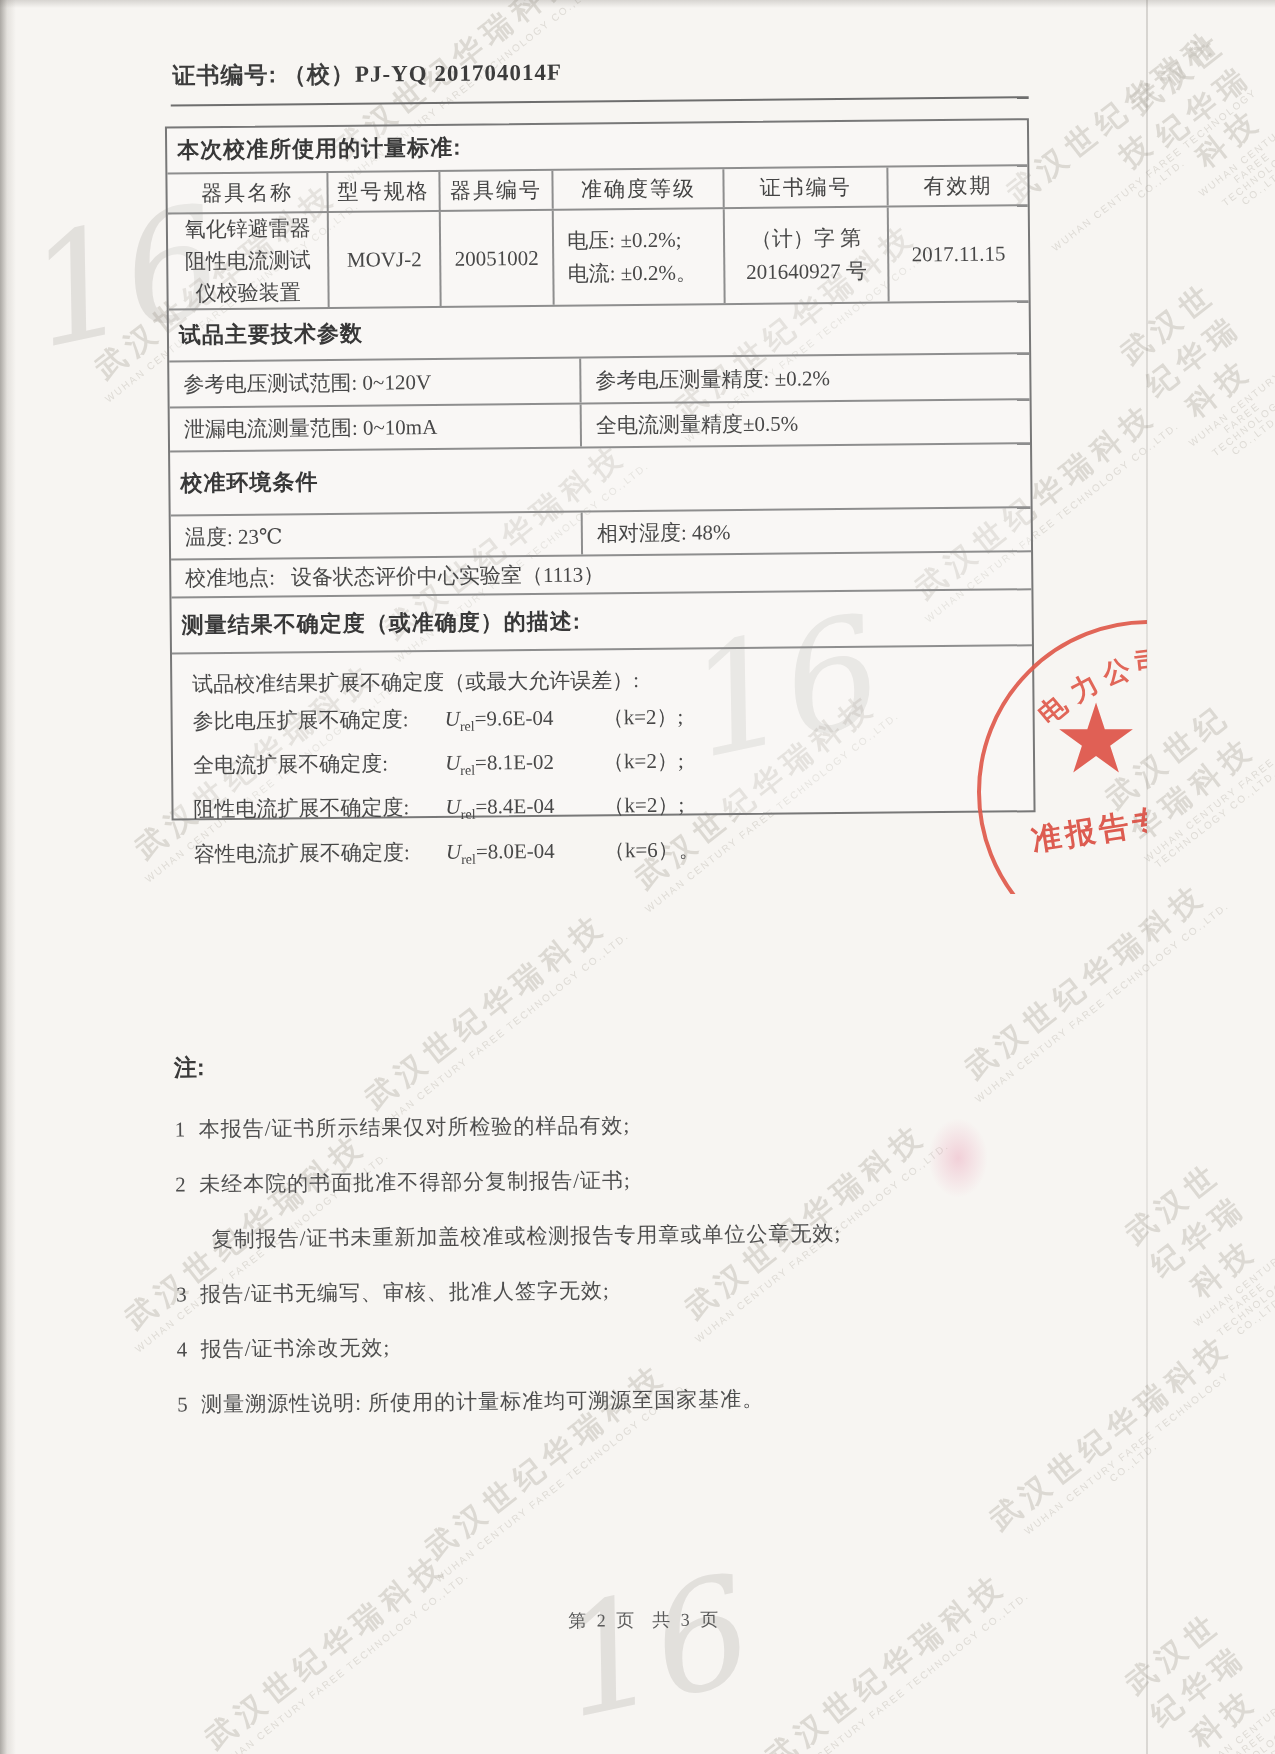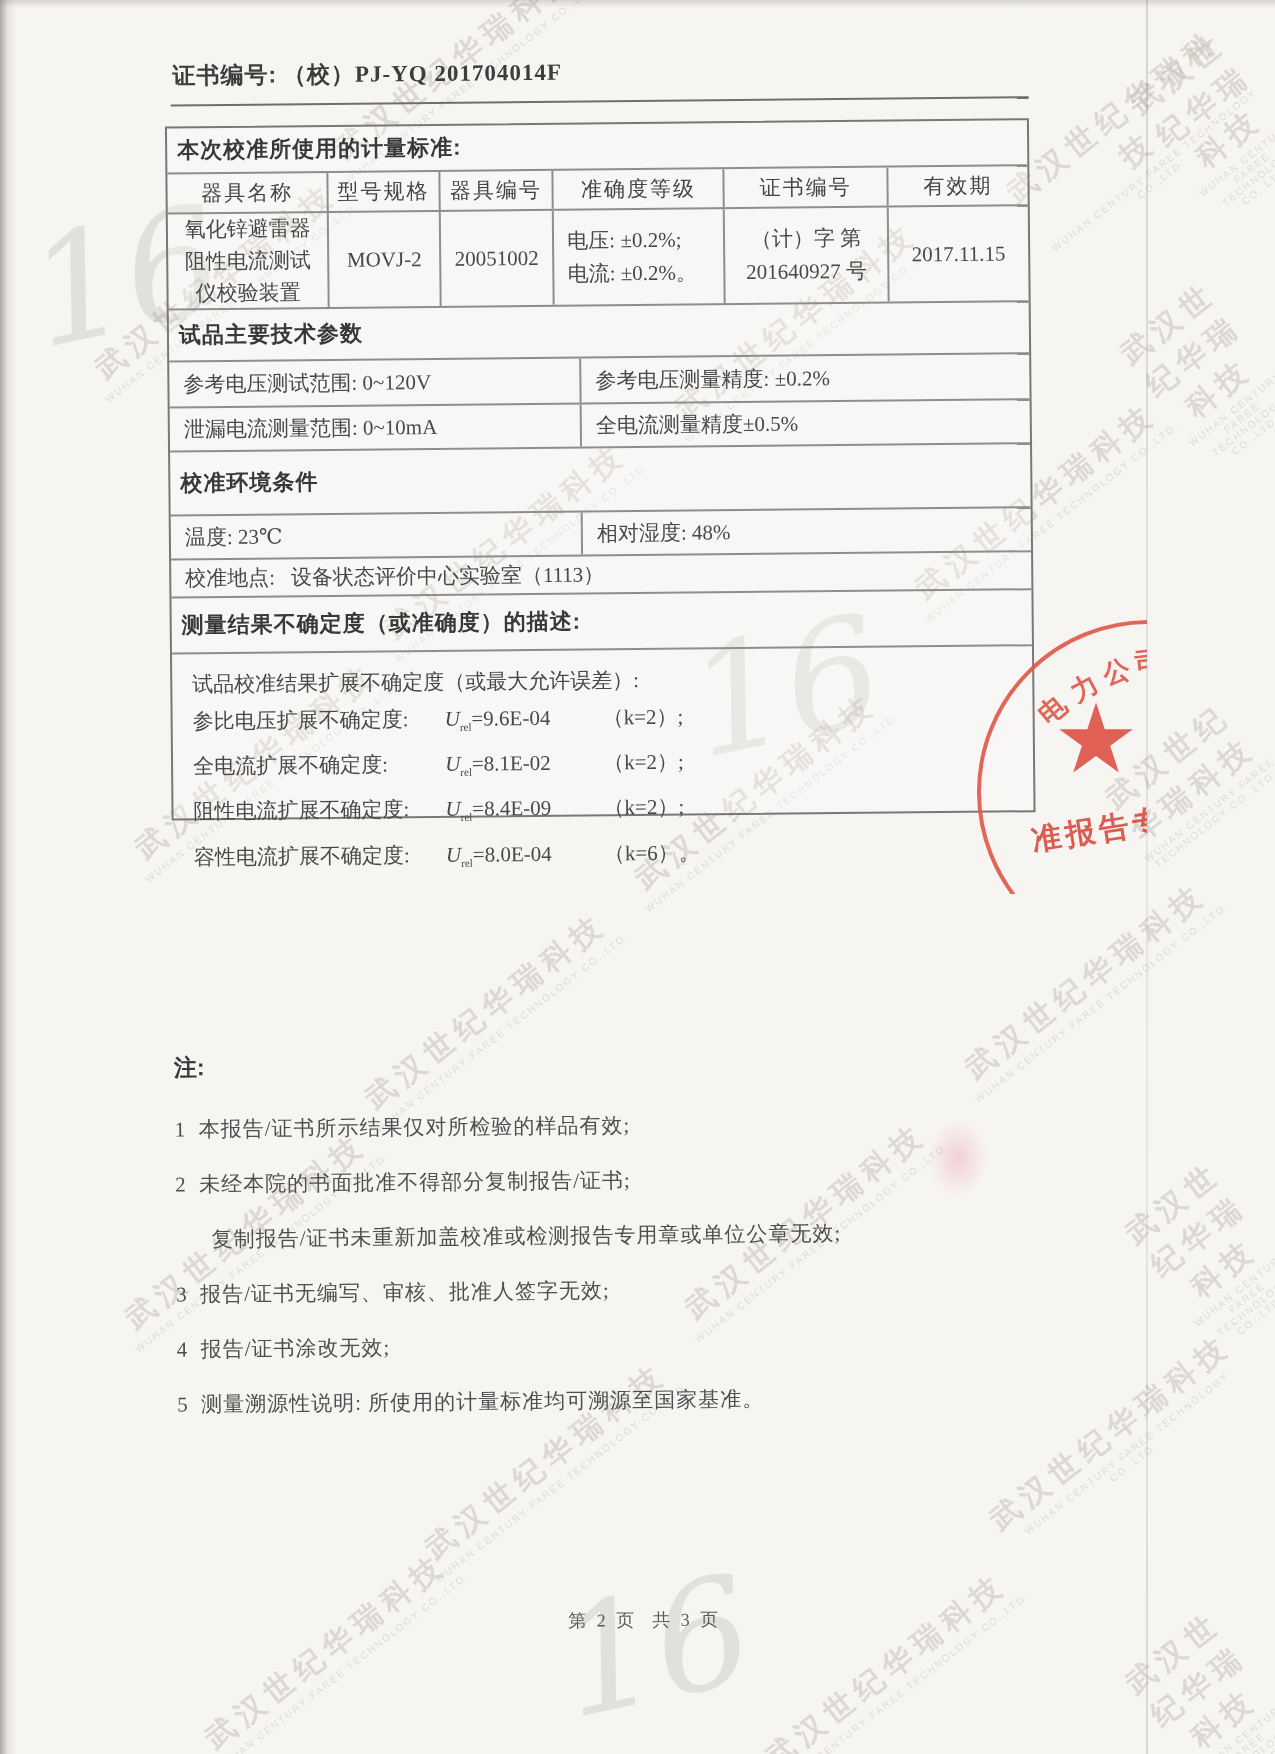--- a/index.html
+++ b/index.html
@@ -62,21 +62,21 @@
   .name-cell{padding:0 12px;text-align:center;line-height:32px;}
   .acc-cell{align-items:flex-start;padding-left:13px;line-height:33px;}
   .cert-cell{line-height:33px;}
   .loc-cell{justify-content:center;padding-left:14px;white-space:pre-wrap;}
   
   .unc-body{justify-content:flex-start;padding:12px 0 0 20px;}
   .u-line{font-size:21px;line-height:37px;color:#484848;display:flex;align-items:baseline;white-space:pre-wrap;}
   .u-label{display:inline-block;min-width:252px;}
   .u-val{display:inline-block;min-width:158px;}
   .u-val i{font-family:"Liberation Serif","DejaVu Serif",serif;}
-  .u-val sub{font-size:11px;text-align:right;}
+  .u-val sub{font-size:14px;text-align:right;}
   .u-k{display:inline-block;}
   
   .notes{position:absolute;left:172px;top:1042px;width:900px;}
   .notes-title{font-family:"Liberation Sans","DejaVu Sans",sans-serif;font-weight:bold;
     font-size:23px;color:#3a3a3a;line-height:42px;margin-bottom:14px;}
   .note-line{font-size:21px;color:#4e4e4e;line-height:55px;height:55px;white-space:pre-wrap;letter-spacing:1px;}
   .note-indent{padding-left:36px;}
   
   .page-footer{position:absolute;left:0;top:1608px;width:1275px;text-align:center;
     font-size:18px;color:#5a5a5a;letter-spacing:3px;white-space:pre-wrap;}
@@ -265,21 +265,21 @@
           <span class="u-val"><i>U</i><sub>rel</sub><span>=9.6E-04</span></span>
           <span class="u-k">（k=2）;</span>
         </div>
         <div class="u-line">
           <span class="u-label">全电流扩展不确定度: </span>
           <span class="u-val"><i>U</i><sub>rel</sub><span>=8.1E-02</span></span>
           <span class="u-k">（k=2）;</span>
         </div>
         <div class="u-line">
           <span class="u-label">阻性电流扩展不确定度: </span>
-          <span class="u-val"><i>U</i><sub>rel</sub><span>=8.4E-09</span></span>
+          <span class="u-val"><i>U</i><sub>rel</sub><span>=8.4E-04</span></span>
           <span class="u-k">（k=2）;</span>
         </div>
         <div class="u-line">
           <span class="u-label">容性电流扩展不确定度: </span>
           <span class="u-val"><i>U</i><sub>rel</sub><span>=8.0E-04</span></span>
           <span class="u-k">（k=6）。</span>
         </div>
       </div>
     </div>
 

